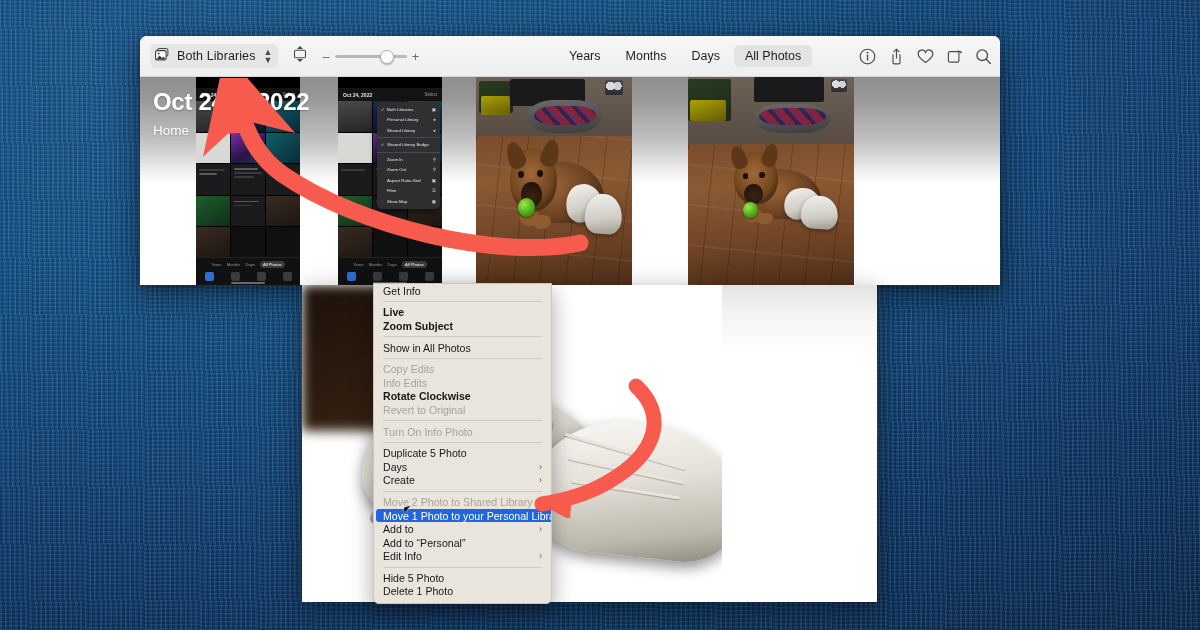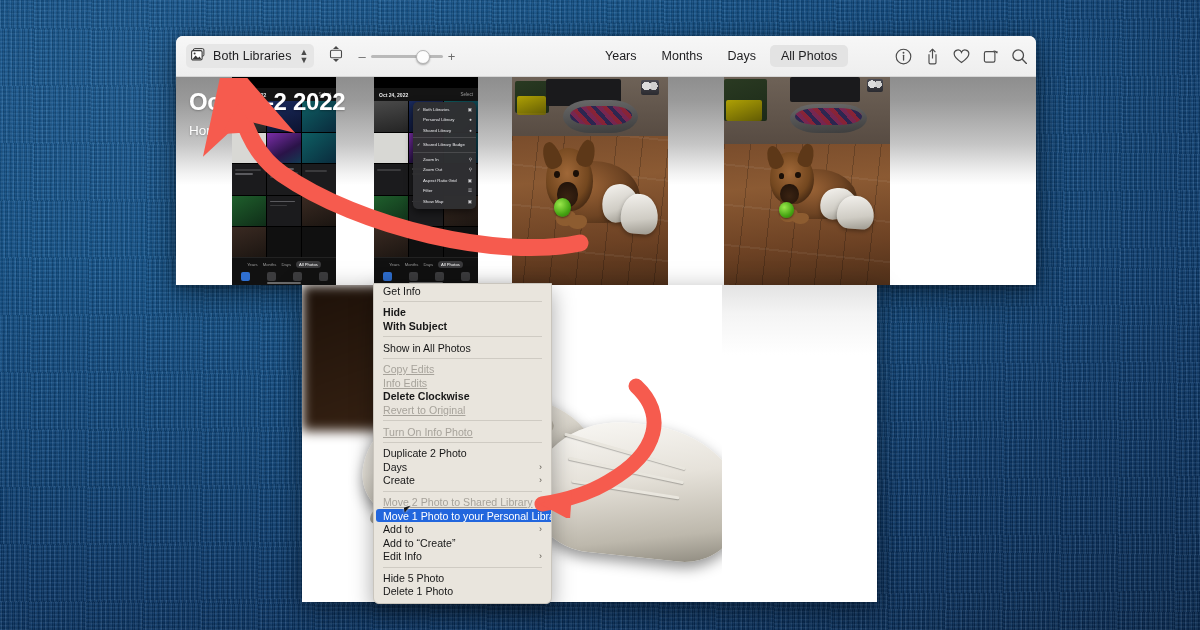--- a/index.html
+++ b/index.html
@@ -18,21 +18,21 @@
   }
   #desktop::after{content:"";position:absolute;inset:0;
     background:
       repeating-linear-gradient(177deg, rgba(255,255,255,.035) 0 1px, transparent 1px 4px),
       repeating-linear-gradient(93deg, rgba(0,0,0,.05) 0 1px, transparent 1px 3px);
     mix-blend-mode:overlay;opacity:.9;}
 
   
   #photos-window{position:absolute;left:140px;top:36px;width:860px;height:249px;
     background:#fff;border-radius:7px 7px 0 0;overflow:hidden;
-    box-shadow:0 10px 34px rgba(0,0,0,.42),0 2px 8px rgba(0,0,0,.3);margin-left:36px;}
+    box-shadow:0 10px 34px rgba(0,0,0,.42),0 2px 8px rgba(0,0,0,.3);}
   .toolbar{height:40px;background:linear-gradient(#f7f7f7,#eeeeee);
     border-bottom:1px solid #d7d7d7;display:flex;align-items:center;
     padding:0 10px;gap:0;position:relative;}
   .lib-pill{display:flex;align-items:center;gap:6px;height:24px;padding:0 6px 0 5px;
     border-radius:5px;background:#e6e6e6;}
   .lib-pill .txt{font-size:12.5px;color:#1d1d1f;letter-spacing:.1px;}
   .stepper{display:flex;flex-direction:column;align-items:center;justify-content:center;
     line-height:5px;color:#4a4a4a;font-size:9px;margin-left:2px;}
   .tool-sep{width:14px;}
   .zoomctl{display:flex;align-items:center;gap:5px;margin-left:14px;color:#6b6b6b;font-size:13px;}
@@ -179,21 +179,21 @@
   .swoosh{position:absolute;left:34%;top:40%;width:26%;height:12%;
     background:linear-gradient(120deg,#8c8577,#b6b0a2);
     border-radius:60% 40% 50% 50%/70% 60% 40% 30%;transform:rotate(-10deg);opacity:.8;}
 
   
   #ctxmenu{position:absolute;left:373px;top:283px;width:177px;
     background:#e9e5dd;border:1px solid #c9c5bd;border-radius:0 0 6px 6px;
     box-shadow:0 8px 22px rgba(0,0,0,.35);padding:0 0 5px 0;overflow:hidden;}
   .mi{height:13.6px;display:flex;align-items:center;padding:0 9px;
     font-size:10.6px;color:#171717;position:relative;white-space:nowrap;}
-  .mi.dis{color:#a7a39b;text-decoration:underline;}
+  .mi.dis{color:#a7a39b;}
   .mi.bold{font-weight:600;}
   .mi.sel{background:#2266dd;color:#fff;margin:0 2px;border-radius:3px;
     width:calc(100% - 4px);padding:0 7px;}
   .mi .chev{margin-left:auto;font-size:9px;color:#5a564e;}
   .mdiv{height:1px;background:#cfcbc3;margin:3.5px 9px;}
   .cursor{position:absolute;left:404px;top:506px;width:0;height:0;
     border-left:7px solid #111;border-right:4px solid transparent;
     border-bottom:5px solid transparent;transform:rotate(-18deg) skewX(-8deg);
     filter:drop-shadow(0 0 1px #fff);}
 
@@ -516,49 +516,49 @@
       <div class="lace" style="left:64%;top:64%;width:26%;height:3px;transform:rotate(9deg)"></div>
       <div class="lace" style="left:24%;top:44%;width:22%;height:3px;transform:rotate(-22deg)"></div>
     </div>
   </div>
   <div class="bp-white"></div>
 </div>
 
 <div id="ctxmenu">
   <div class="mi">Get Info</div>
   <div class="mdiv"></div>
-  <div class="mi bold">Hide</div>
-  <div class="mi bold">With Subject</div>
+  <div class="mi bold">Live</div>
+  <div class="mi bold">Zoom Subject</div>
   <div class="mdiv"></div>
   <div class="mi">Show in All Photos</div>
   <div class="mdiv"></div>
   <div class="mi dis">Copy Edits</div>
   <div class="mi dis">Info Edits</div>
-  <div class="mi bold">Delete Clockwise</div>
+  <div class="mi bold">Rotate Clockwise</div>
   <div class="mi dis">Revert to Original</div>
   <div class="mdiv"></div>
   <div class="mi dis">Turn On Info Photo</div>
   <div class="mdiv"></div>
-  <div class="mi">Duplicate 2 Photo</div>
+  <div class="mi">Duplicate 5 Photo</div>
   <div class="mi">
     <span>Days</span>
     <span class="chev">›</span>
   </div>
   <div class="mi">
     <span>Create</span>
     <span class="chev">›</span>
   </div>
   <div class="mdiv"></div>
   <div class="mi dis">Move 2 Photo to Shared Library</div>
   <div class="mi sel">Move 1 Photo to your Personal Library</div>
   <div class="mi">
     <span>Add to</span>
     <span class="chev">›</span>
   </div>
-  <div class="mi">Add to “Create”</div>
+  <div class="mi">Add to “Personal”</div>
   <div class="mi">
     <span>Edit Info</span>
     <span class="chev">›</span>
   </div>
   <div class="mdiv"></div>
   <div class="mi">Hide 5 Photo</div>
   <div class="mi">Delete 1 Photo</div>
 </div>
 
 <div class="cursor"></div>

